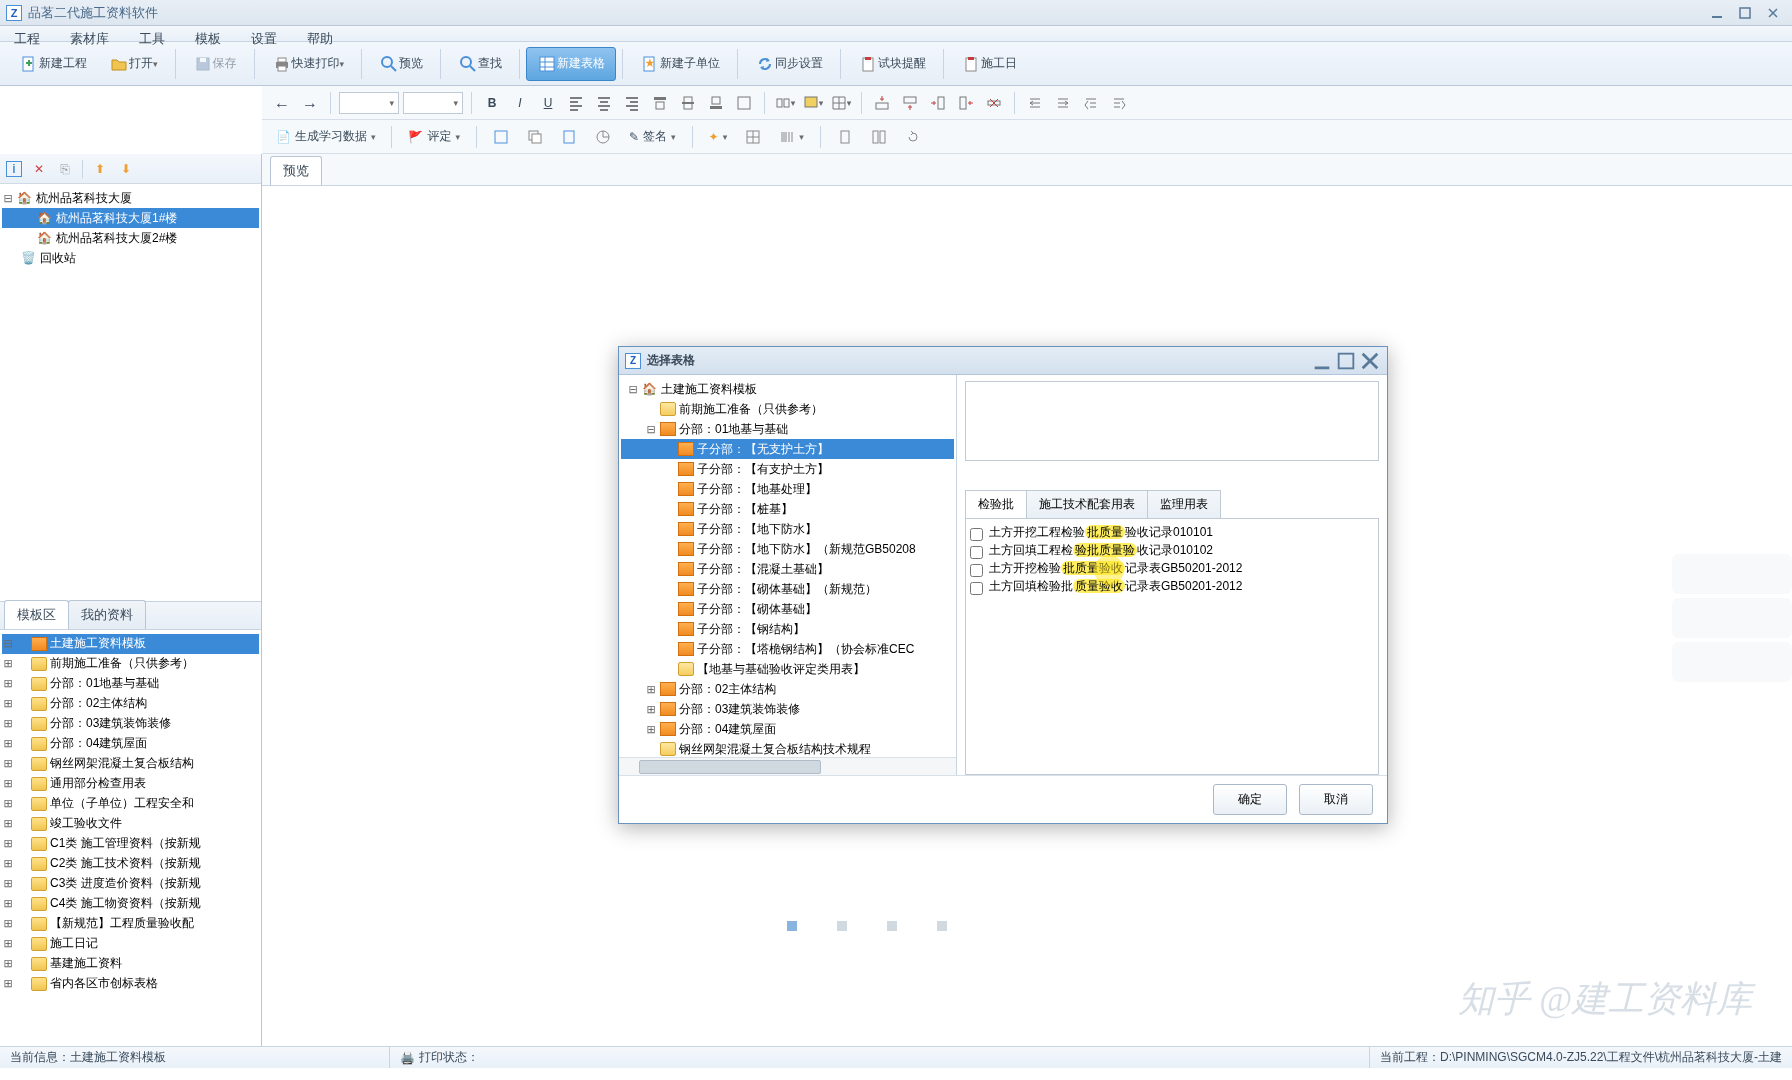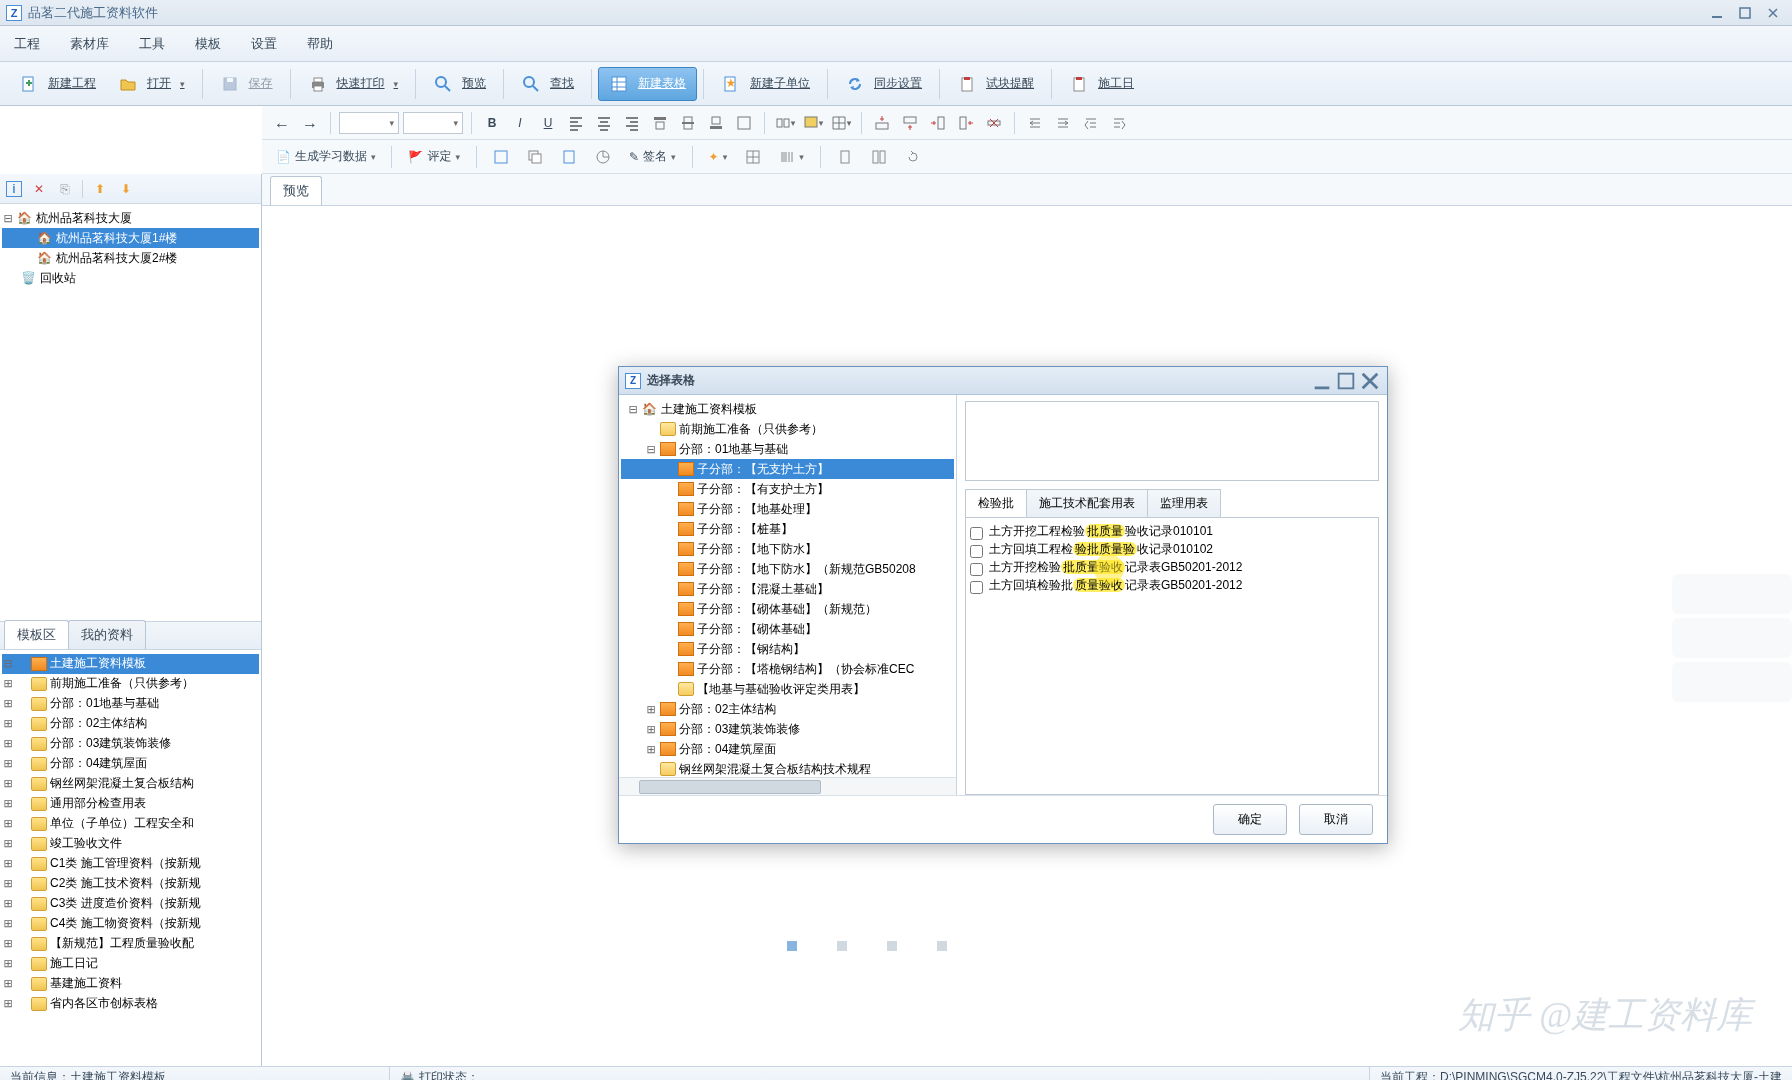--- a/index.html
+++ b/index.html
@@ -6,26 +6,26 @@
 body { background: #fff; width: 1792px; height: 1080px; overflow: hidden; position: relative; }
 
 
 .titlebar { height: 26px; background: linear-gradient(#e8eef5,#dde6f0); display: flex; align-items: center; padding: 0 6px; border-bottom: 1px solid #b8c6d6; }
 .titlebar .z-icon { width:16px; height:16px; background:#fff; border:1px solid #4a90d9; color:#2060c0; font-weight:bold; display:flex; align-items:center; justify-content:center; font-size:11px; margin-right:6px;}
 .titlebar .title { flex:1; color:#4a6a8a; font-size:13px;}
 .titlebar .winbtn { width:26px; height:18px; display:flex; align-items:center; justify-content:center; color:#5a7a9a; margin-left:2px;}
 .winbtn svg{width:12px;height:12px;}
 
 
-.menubar { height:36px; background:linear-gradient(#f4f8fc,#e8eff7); display:flex; align-items:center; padding:0 8px; gap:18px; border-bottom:1px solid #c8d4e2;}
+.menubar { height:16px; background:linear-gradient(#f4f8fc,#e8eff7); display:flex; align-items:flex-start; padding:0 8px; gap:18px; border-bottom:1px solid #c8d4e2;}
 .menubar span{color:#3a4a5a; font-size:13px; padding:4px 6px;}
 
 
 .maintoolbar { height:44px; background:linear-gradient(#f2f7fc,#e6eef7); border-bottom:1px solid #b8c6d6; display:flex; align-items:center; padding:0 8px;}
-.tb-btn { display:flex; align-items:center; gap:9px; padding:6px 10px; border:1px solid transparent; border-radius:3px; color:#3a4a5a; font-size:13px;text-decoration:underline;}
+.tb-btn { display:flex; align-items:center; gap:0; padding:6px 10px; border:1px solid transparent; border-radius:3px; color:#3a4a5a; font-size:13px;}
 .tb-btn .ico{width:20px;height:20px;display:flex;align-items:center;justify-content:center;}
 .tb-btn.primary{ background:linear-gradient(#8fc3f0,#5ea6e0); border-color:#3a86c8; color:#fff;align-items:center;}
 .tb-btn.disabled{opacity:.5;}
 .tb-sep{width:1px;height:30px;background:#c8d4e2;margin:0 6px;}
 .drop-arrow{font-size:9px;color:#6a6a6a;}
 
 
 .editbar { height:34px; background:#f6f9fc; border-bottom:1px solid #d6dfe8; display:flex; align-items:center; padding:0 8px; gap:4px;}
 .editbar .nav-arrow{width:24px;height:24px;display:flex;align-items:center;justify-content:center;color:#3a4a5a;font-size:16px;}
 .editbar .combo{width:60px;height:22px;border:1px solid #c0cad4;background:#fff;display:flex;align-items:center;padding:0 4px;}
@@ -74,38 +74,38 @@
 .modal-title .wbtn{width:22px;height:18px;display:flex;align-items:center;justify-content:center;color:#5a7a9a;margin-left:2px;}
 .modal-body{flex:1;display:flex;overflow:hidden;}
 .modal-left{width:338px;border-right:1px solid #c8d4e2;display:flex;flex-direction:column;overflow:hidden;}
 .modal-left .tree{overflow:auto;}
 .modal-left .hscroll{height:18px;border-top:1px solid #d8e0e8;background:#f4f6f8;position:relative;}
 .modal-left .hscroll::after{content:"";position:absolute;left:20px;top:2px;width:180px;height:12px;background:#d0d8e0;border:1px solid #b0bcc8;border-radius:2px;}
 .modal-right{flex:1;display:flex;flex-direction:column;padding:6px 8px 0 8px;}
 .modal-right .topbtns{display:flex;gap:8px;margin-bottom:6px;}
 .modal-right .rbtn{padding:5px 14px;border:1px solid #b8c6d6;background:linear-gradient(#fff,#eef3f8);border-radius:3px;color:#3a4a5a;}
 .modal-right .textarea{height:80px;border:1px solid #c0cad4;background:#fff;margin-bottom:8px;}
-.modal-right .list-tabs{display:flex;}
+.modal-right .list-tabs{display:flex;margin-top:21px;}
 .modal-right .ltab{padding:5px 12px;border:1px solid #c0cad4;border-bottom:none;background:linear-gradient(#f4f7fa,#e8eff6);margin-right:-1px;}
 .modal-right .ltab.active{background:#fff;position:relative;z-index:2;}
 .modal-right .checklist{flex:1;border:1px solid #c0cad4;background:#fff;padding:4px;overflow:auto;position:relative;}
 .chk-row{display:flex;align-items:flex-end;height:18px;}
 .chk-row input{margin-right:6px;}
 .highlight{background:#ffef60;border-radius:8px;padding:0 2px;}
 .cursor-pos{position:absolute;width:30px;height:30px;border-radius:50%;background:rgba(255,230,40,.5);pointer-events:none;}
 .modal-footer{height:48px;display:flex;align-items:center;justify-content:flex-end;gap:12px;padding:0 14px;border-top:1px solid #d8e0e8;}
 .modal-footer button{padding:6px 24px;border:1px solid #a8b8c8;background:linear-gradient(#fff,#eaf0f6);border-radius:3px;}
 
 
 .statusbar{height:22px;background:linear-gradient(#f4f8fc,#e8f0f8);border-top:1px solid #c8d4e2;display:flex;align-items:center;font-size:12px;color:#3a4a5a;}
 .statusbar .cell{padding:0 10px;border-right:1px solid #c8d4e2;height:100%;display:flex;align-items:center;}
 .statusbar .flex{flex:1;}
 
 
-.watermark{position:absolute;right:40px;bottom:40px;font-size:36px;color:rgba(140,160,180,.35);font-style:italic;font-family:"KaiTi",serif;pointer-events:none;}
+.watermark{position:absolute;right:40px;bottom:56px;font-size:36px;color:rgba(140,160,180,.35);font-style:italic;font-family:"KaiTi",serif;pointer-events:none;}
 .dots{position:absolute;left:50%;transform:translateX(-240px);bottom:115px;display:flex;gap:40px;}
 .dot{width:10px;height:10px;background:#d0d8e0;}
 .dot.active{background:#8ab4e0;}
 
 .bg-ghost{position:absolute;right:0;top:400px;width:120px;height:200px;pointer-events:none;opacity:.5;}
 .bg-ghost div{height:40px;margin-bottom:4px;background:#f0f4f8;border-radius:6px;}
 
 svg{display:block;}
 </style>
 </head>

